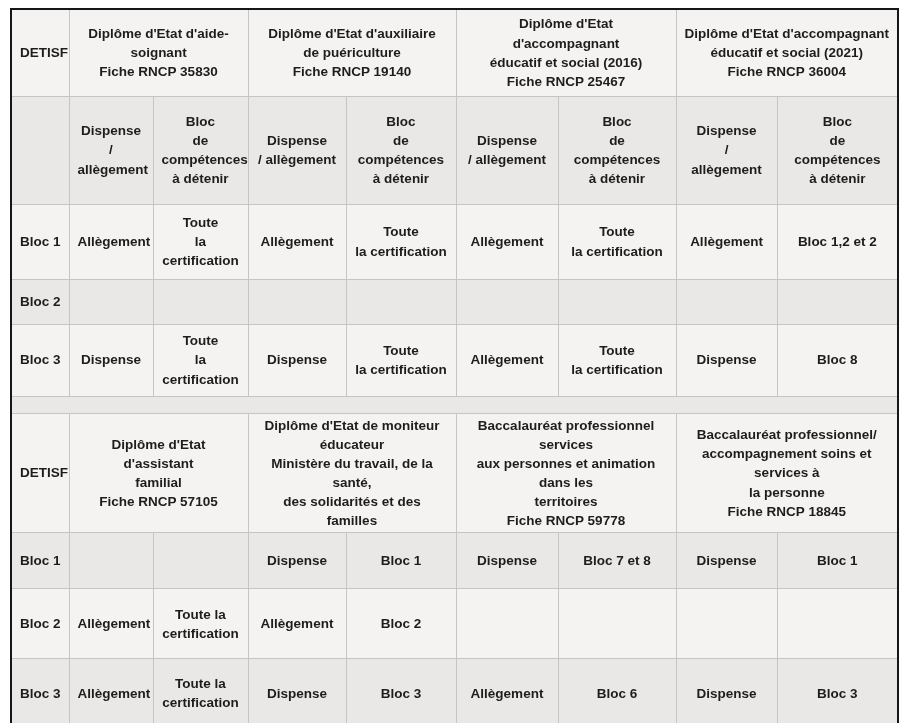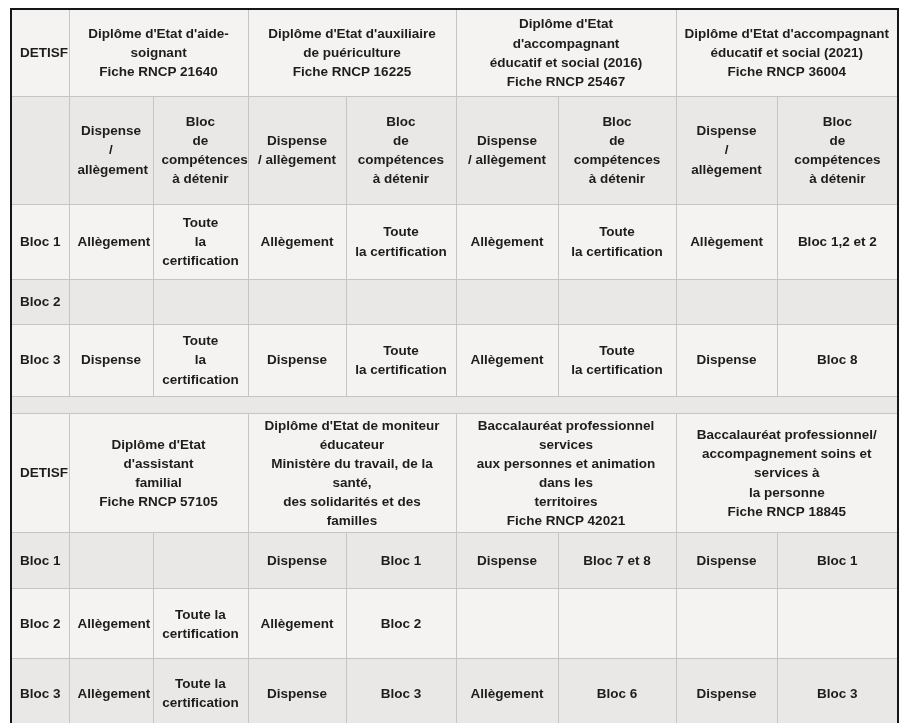--- a/index.html
+++ b/index.html
@@ -46,24 +46,24 @@
       <col style="width:118px">
         <col style="width:101px">
         <col style="width:121px">
     </colgroup>
 
     <tbody>
         <tr class="lt" style="height:87px">
       <td>DETISF</td>
       <td colspan="2">Diplôme d'Etat d'aide-
 soignant
-Fiche RNCP 21640</td>
+Fiche RNCP 35830</td>
       <td colspan="2">Diplôme d'Etat d'auxiliaire
 de puériculture
-Fiche RNCP 16225</td>
+Fiche RNCP 19140</td>
       <td colspan="2">Diplôme d'Etat d'accompagnant
 éducatif et social (2016)
 Fiche RNCP 25467</td>
       <td colspan="2">Diplôme d'Etat d'accompagnant
 éducatif et social (2021)
 Fiche RNCP 36004</td>
     </tr>
 
     <tr class="dk" style="height:108px">
       <td></td>
@@ -143,21 +143,21 @@
       <td colspan="2">Diplôme d'Etat d'assistant
 familial
 Fiche RNCP 57105</td>
       <td colspan="2">Diplôme d'Etat de moniteur
 éducateur
 Ministère du travail, de la santé,
 des solidarités et des familles</td>
       <td colspan="2">Baccalauréat professionnel services
 aux personnes et animation dans les
 territoires
-Fiche RNCP 42021</td>
+Fiche RNCP 59778</td>
       <td colspan="2">Baccalauréat professionnel/
 accompagnement soins et services à
 la personne
 Fiche RNCP 18845</td>
     </tr>
 
     <tr class="dk" style="height:56px">
       <td>Bloc 1</td>
       <td></td>
       <td></td>

